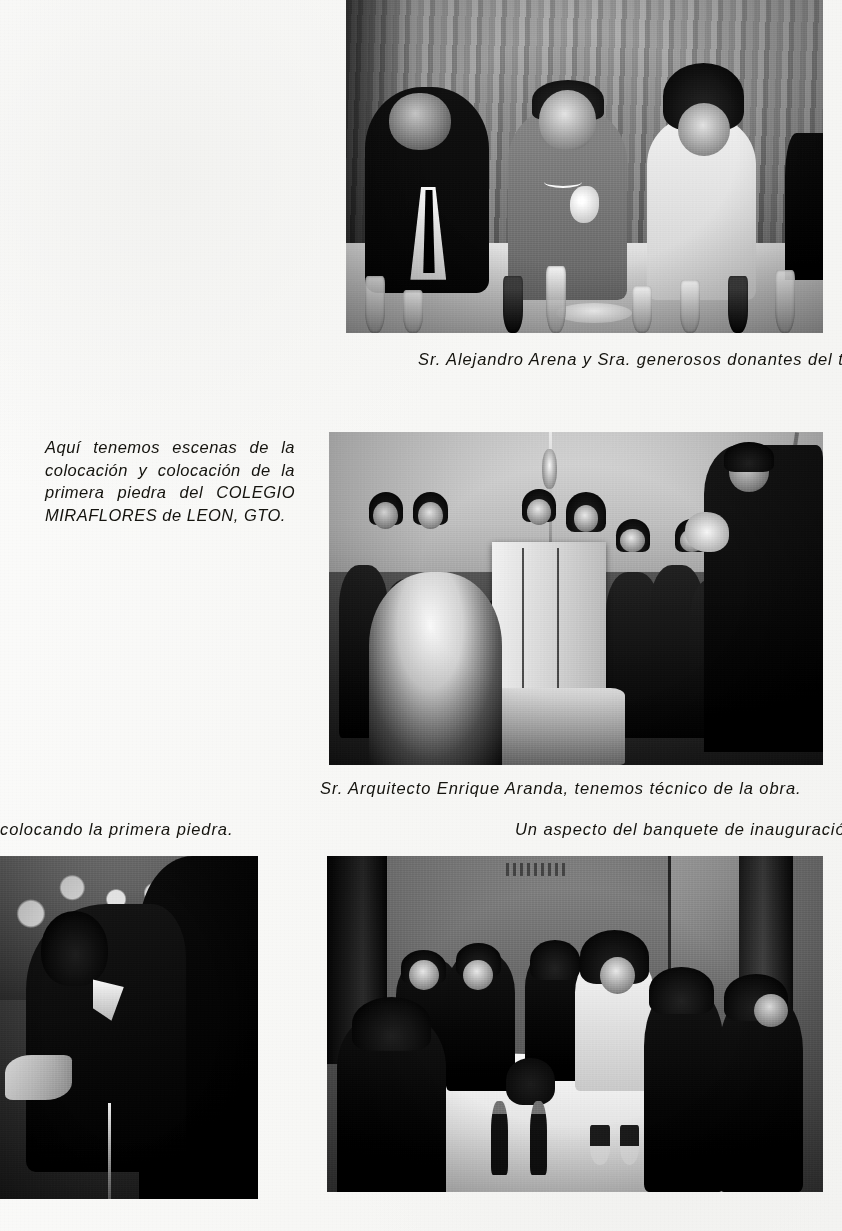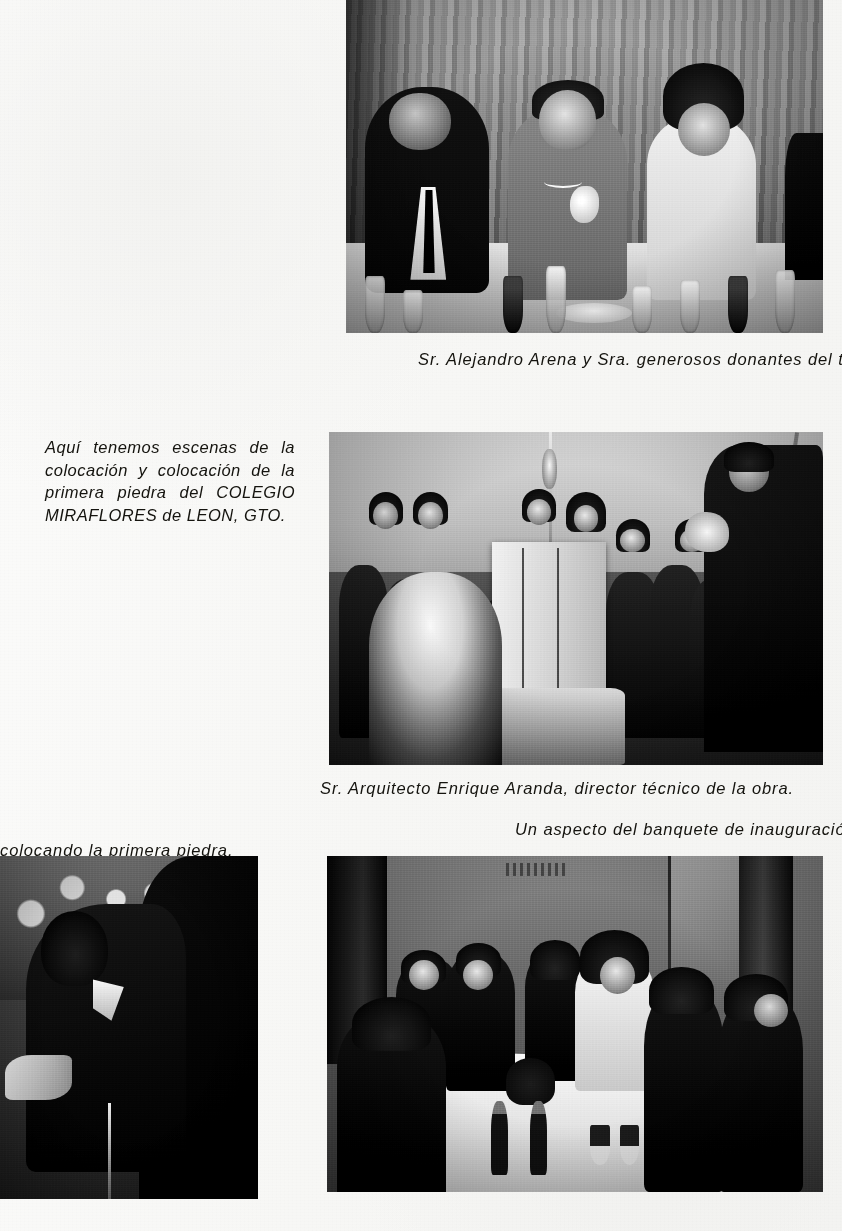--- a/index.html
+++ b/index.html
@@ -329,21 +329,21 @@
   
   .caption {
     position: absolute;
     font-style: italic;
     color: #15140f;
     letter-spacing: .9px;
     white-space: nowrap;
   }
   #cap-photo1 { left: 418px; top: 350px; font-size: 16.5px; }
   #cap-photo2 { left: 320px; top: 779px; font-size: 16.5px; }
-  #cap-photo3 { left: 0px;   top: 841px; font-size: 16.5px; font-style: italic; }
+  #cap-photo3 { left: 0px;   top: 820px; font-size: 16.5px; font-style: italic; }
   #cap-photo4 { left: 515px; top: 820px; font-size: 16.5px; }
 
   .body-text {
     position: absolute;
     left: 45px; top: 436px; width: 250px;
     font-style: italic;
     font-size: 16.5px;
     line-height: 22.5px;
     color: #15140f;
     letter-spacing: .5px;
@@ -434,21 +434,21 @@
 
       <div class="stone"></div>
       <div class="base"></div>
       <div class="foreman"></div>
 
       <div class="noise"></div>
       <div class="vign"></div>
     </div>
   </div>
 
-  <div class="caption" id="cap-photo2">Sr. Arquitecto Enrique Aranda, director técnico de la obra.</div>
+  <div class="caption" id="cap-photo2">Sr. Arquitecto Enrique Aranda, tenemos técnico de la obra.</div>
 
   <div class="caption" id="cap-photo3">colocando la primera piedra.</div>
 
   <div class="caption" id="cap-photo4">Un aspecto del banquete de inauguración.</div>
 
   <div class="photo p3">
     <div class="scene">
       <div class="bg"></div>
       <div class="crowd"></div>
       <div class="bigcoat"></div>

